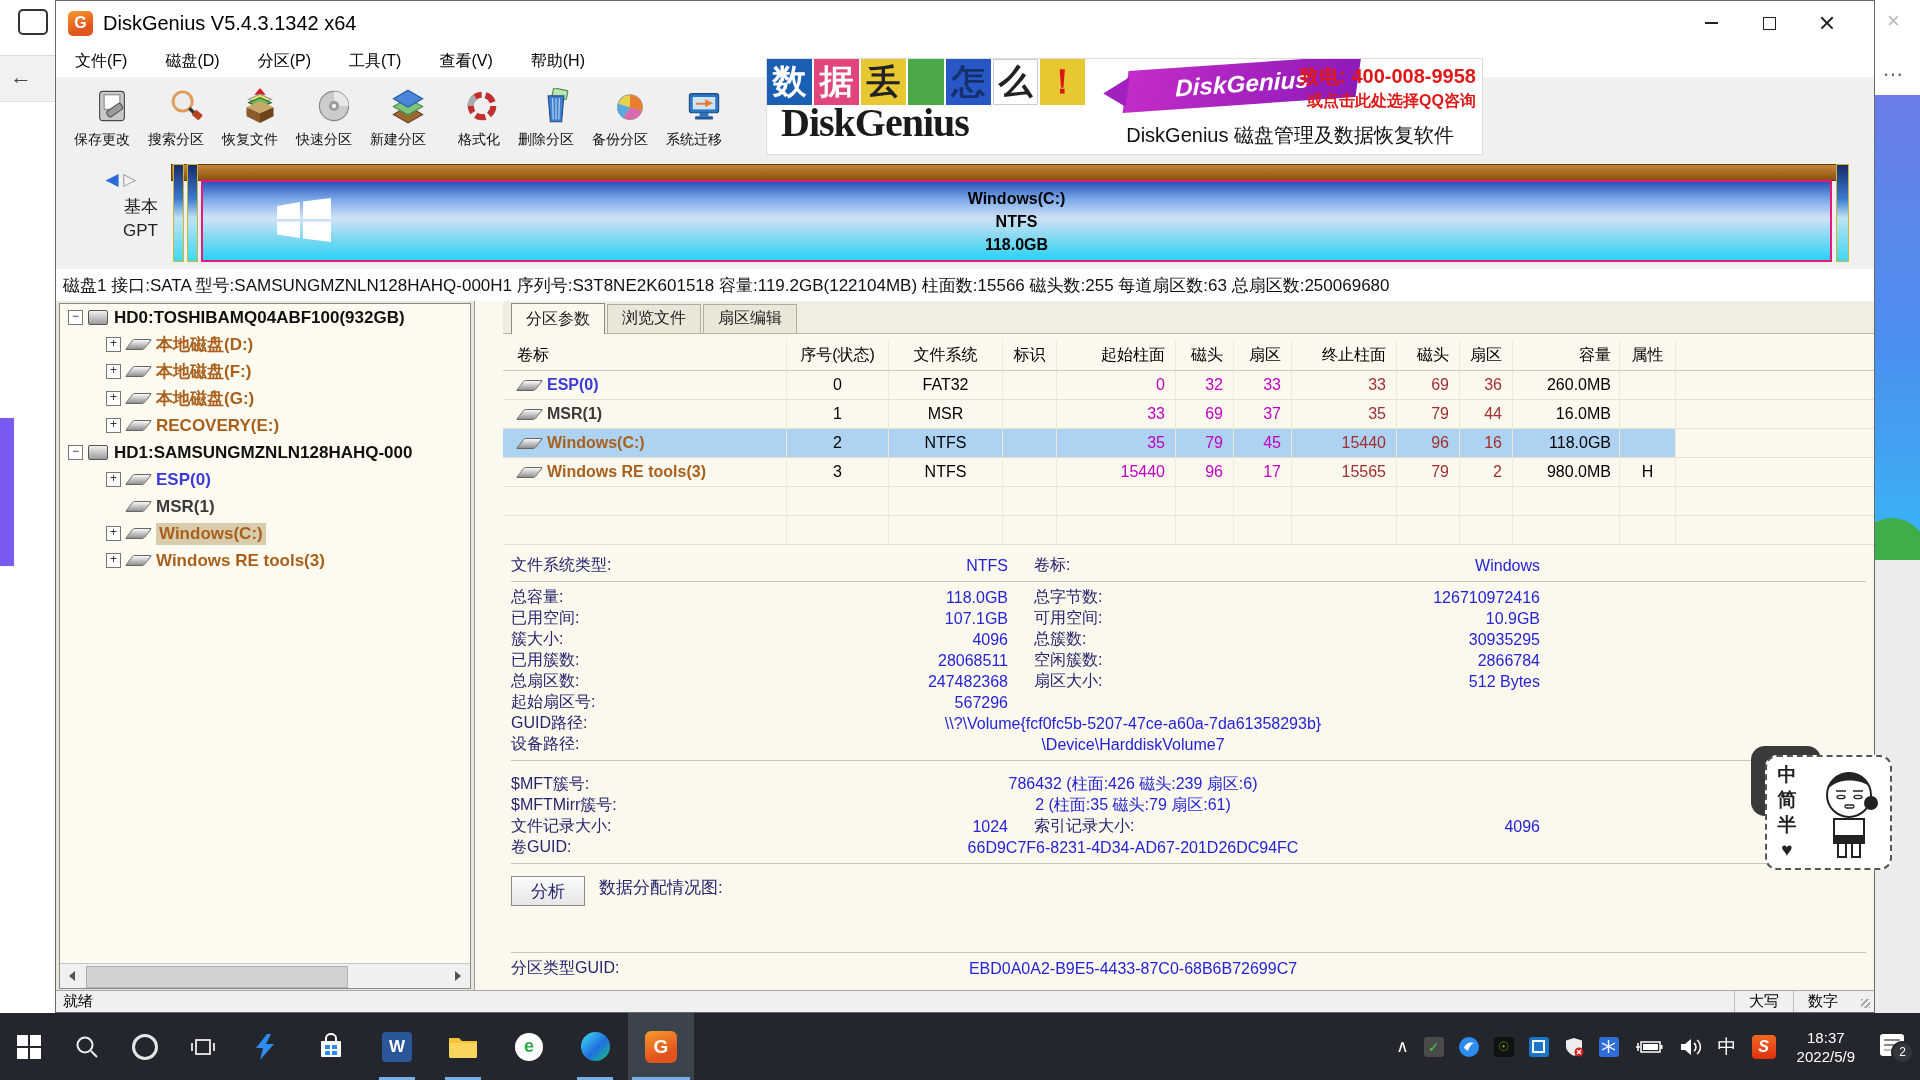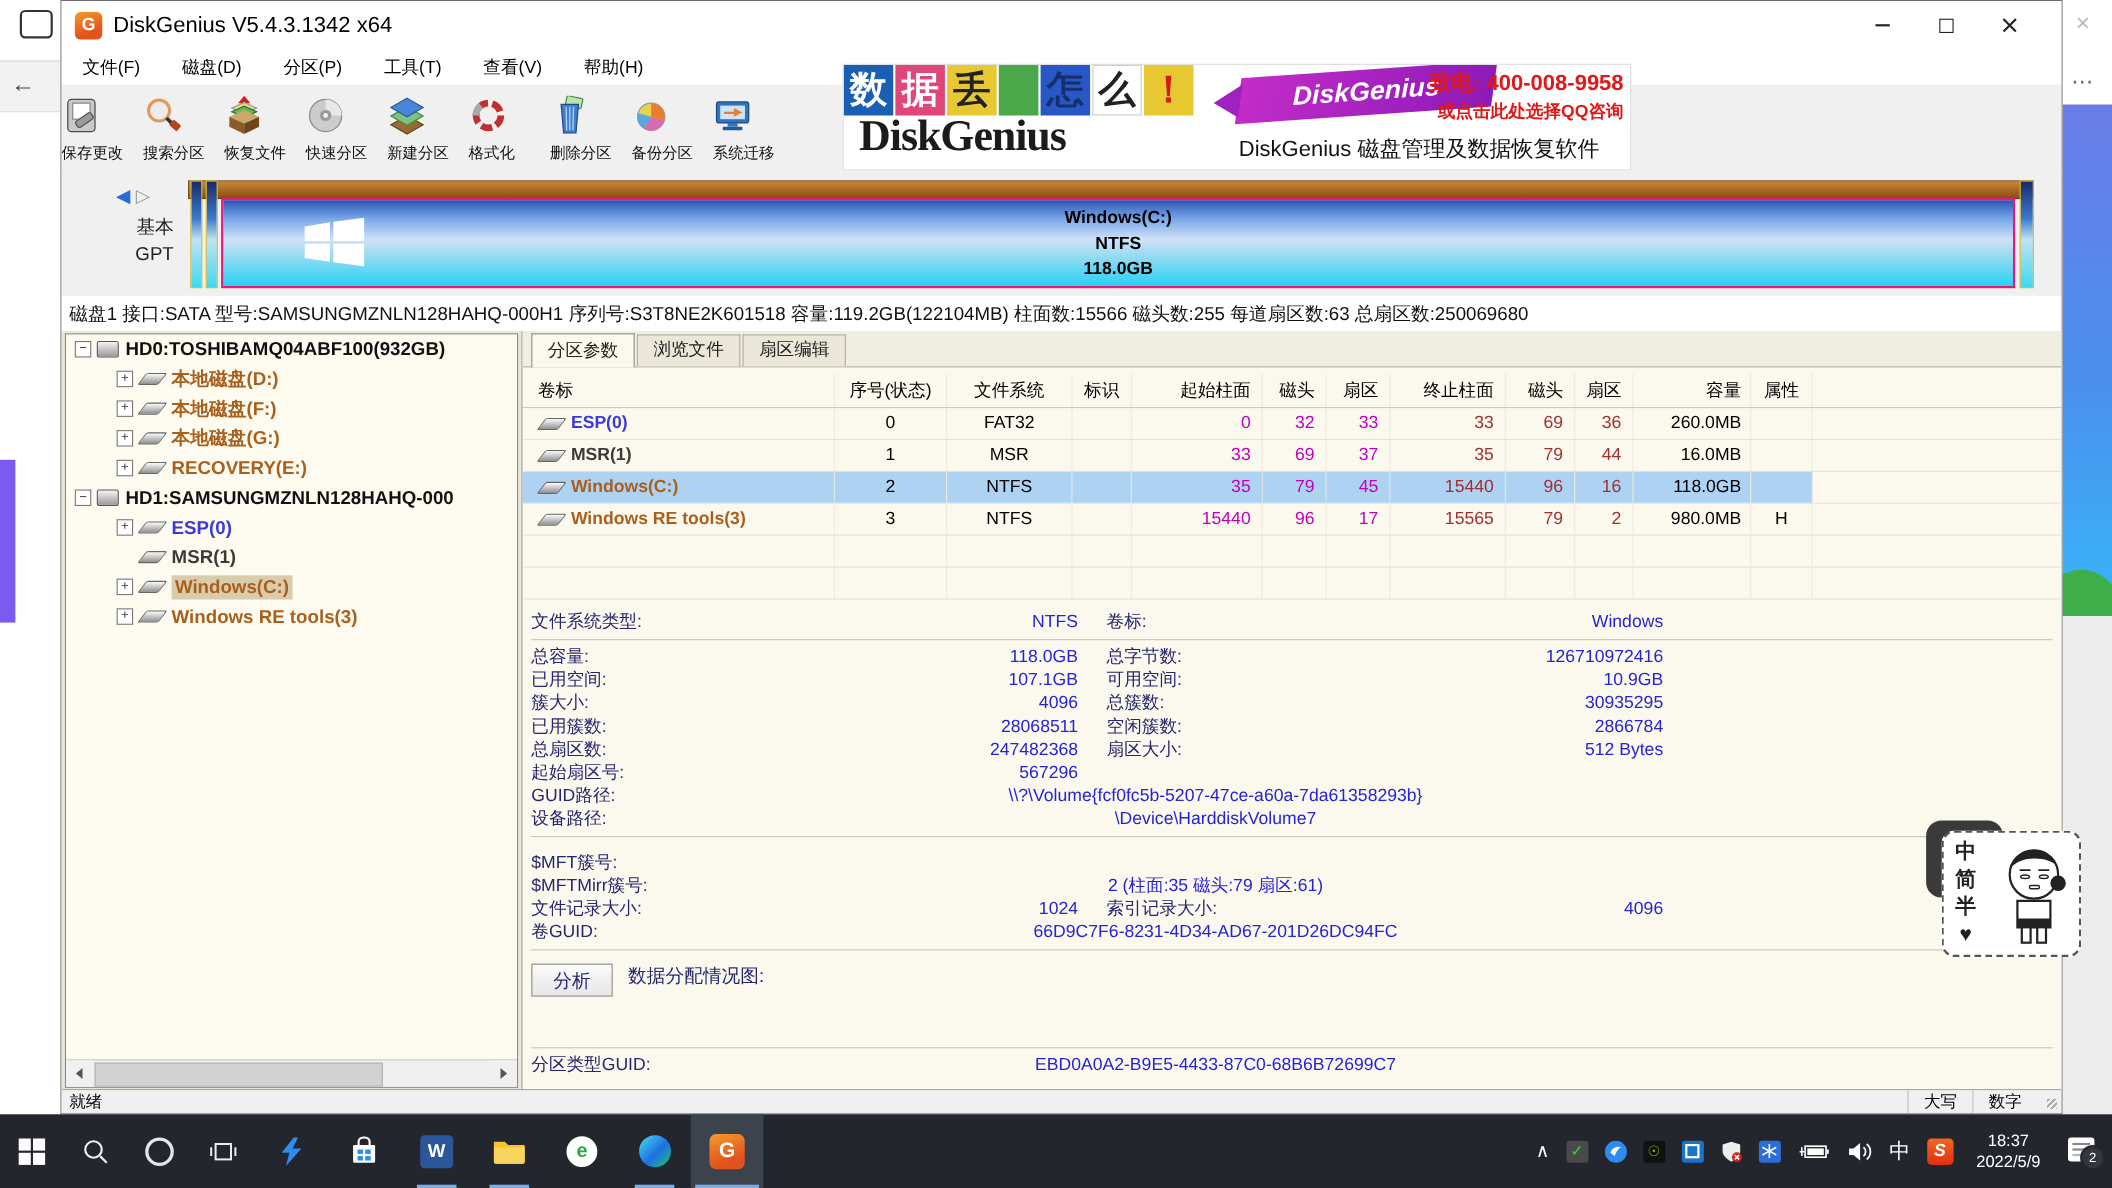--- a/index.html
+++ b/index.html
@@ -29,21 +29,21 @@
   .glyph-min{width:13px;height:2px;background:#222;}
   .glyph-max{width:11px;height:11px;border:1.5px solid #222;}
   .glyph-close{position:relative;width:14px;height:14px;}
   .glyph-close::before,.glyph-close::after{content:"";position:absolute;left:-1px;top:6px;width:16px;height:1.8px;background:#222;}
   .glyph-close::before{transform:rotate(45deg);} .glyph-close::after{transform:rotate(-45deg);}
   
   .menubar{position:absolute;left:0;top:44px;right:0;height:32px;background:#fff;display:flex;align-items:center;font-size:16px;}
   .menu-item{padding:0 19px;height:100%;display:flex;align-items:center;}
   
   .toolbar{position:absolute;left:0;top:76px;right:0;height:82px;background:#f0f0f0;border-bottom:1px solid #d0d0d0;display:flex;}
-  .tb-btn{width:74px;height:100%;display:flex;flex-direction:column;align-items:flex-start;justify-content:center;gap:3px;}
+  .tb-btn{width:74px;height:100%;display:flex;flex-direction:column;align-items:flex-end;justify-content:center;gap:3px;}
   .tb-btn svg{width:36px;height:36px;}
   .tb-label{font-size:14px;color:#111;white-space:nowrap;}
   
   .banner{position:absolute;left:710px;top:57px;width:715px;height:95px;background:#fff;border:1px solid #ddd;overflow:hidden;z-index:5;}
   .tiles{position:absolute;left:0;top:0;height:46px;display:flex;}
   .tile{width:45px;height:46px;display:flex;align-items:center;justify-content:center;font-size:34px;font-weight:bold;margin-right:2px;}
   .tile.t1{background:#1a5fb4;color:#fff;} .tile.t2{background:#e0457b;color:#fff;}
   .tile.t3{background:#e8c832;color:#222;} .tile.t4{background:#4aa84a;color:#fff;width:36px;}
   .tile.t5{background:#2858c8;color:#16306e;} .tile.t6{background:#fff;color:#222;border:1px solid #ccc;box-sizing:border-box;}
   .tile.t7{background:#e8c832;color:#d81818;}
@@ -86,21 +86,21 @@
   .part-ic{width:17px;height:9px;background:linear-gradient(#fafafa,#909090);border:1px solid #666;border-radius:2px;transform:skewX(-38deg);margin:0 8px 0 3px;flex:none;}
   .c-black{color:#111;} .c-brown{color:#A9601C;} .c-blue{color:#3A3ADA;} .c-dark{color:#3a3a3a;}
   .tsel{background:#D8CCAC;padding:1px 3px;}
   .hscroll{position:absolute;left:0;right:0;bottom:0;height:24px;background:#f0f0f0;border-top:1px solid #c8c8c8;}
   .harrow{position:absolute;top:0;width:24px;height:24px;background:#f0f0f0;display:flex;align-items:center;justify-content:center;}
   .harrow.left{left:0;} .harrow.right{right:0;}
   .tri-l{width:0;height:0;border-right:6px solid #555;border-top:5px solid transparent;border-bottom:5px solid transparent;}
   .tri-r{width:0;height:0;border-left:6px solid #555;border-top:5px solid transparent;border-bottom:5px solid transparent;}
   .hthumb{position:absolute;left:26px;top:2px;width:260px;height:20px;background:#d2d2d2;border:1px solid #b0b0b0;}
   
-  .content{position:absolute;left:418px;top:0;right:0;bottom:0;background:#FBF8EE;border-left:1px solid #9a9a9a;overflow:hidden;}
+  .content{position:absolute;left:418px;top:0;right:0;bottom:0;background:#FBF8EE;border-left:1px solid #9a9a9a;overflow:hidden;padding-left:28px;}
   .tabbar{height:32px;background:#F0EDE1;display:flex;align-items:flex-end;padding-left:8px;border-bottom:1px solid #b8b4a6;font-size:16px;}
   .tab{padding:3px 14px 4px;border:1px solid #b0aca0;border-bottom:none;background:#EAE6D8;margin-right:2px;color:#222;}
   .tab.active{background:#FBF8EE;border-color:#8a8a8a;position:relative;top:1px;padding-top:5px;}
   
   .thead,.trow,.erow{display:flex;align-items:center;font-size:16px;}
   .thead{height:30px;border-bottom:1px solid #cfcabb;margin-top:6px;}
   .trow,.erow{height:28px;border-bottom:1px solid #E6E2D2;}
   .cell{height:100%;display:flex;align-items:center;box-sizing:border-box;border-right:1px solid #EDE9DB;justify-content:center;}
   .cell.name{width:284px;justify-content:flex-start;padding-left:14px;font-weight:bold;}
   .cell.no{width:102px;} .cell.fs{width:114px;} .cell.id{width:54px;}
@@ -610,20 +610,21 @@
         </div>
         <div class="droww">
           <span class="dl">设备路径:</span>
             <span class="dv">\Device\HarddiskVolume7</span>
             <span></span>
         </div>
         <div class="dsep"></div>
         <div class="dgap"></div>
         <div class="droww">
           <span class="dl">$MFT簇号:</span>
+            <span class="dv">786432 (柱面:426 磁头:239 扇区:6)</span>
             <span></span>
         </div>
         <div class="droww">
           <span class="dl">$MFTMirr簇号:</span>
             <span class="dv">2 (柱面:35 磁头:79 扇区:61)</span>
             <span></span>
         </div>
         <div class="drow4">
           <span class="dl">文件记录大小:</span>
             <span class="dv">1024</span>

